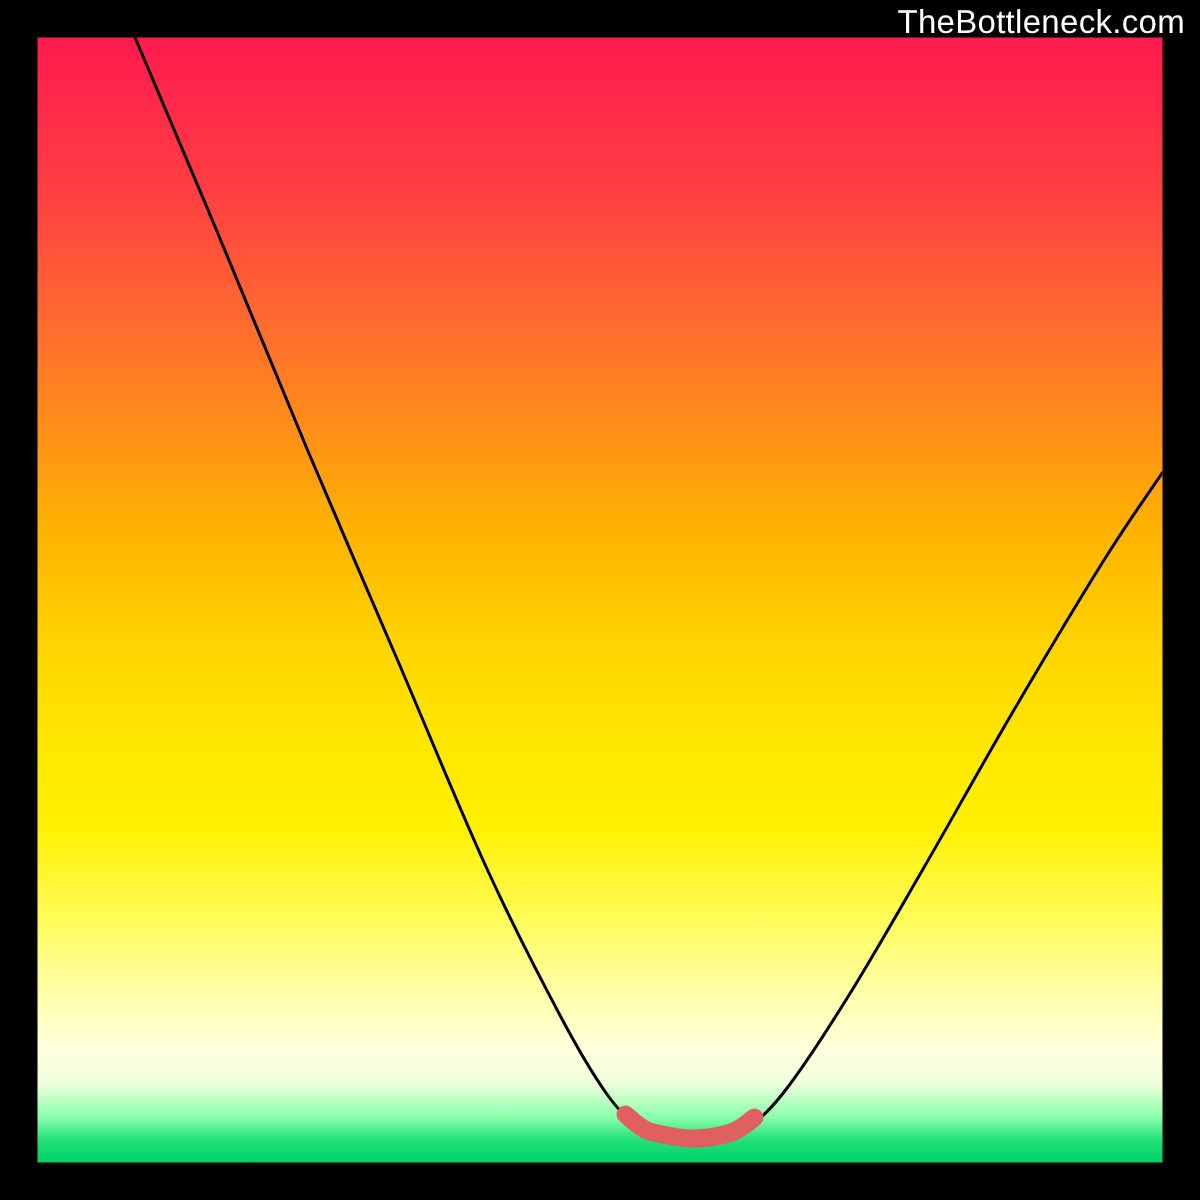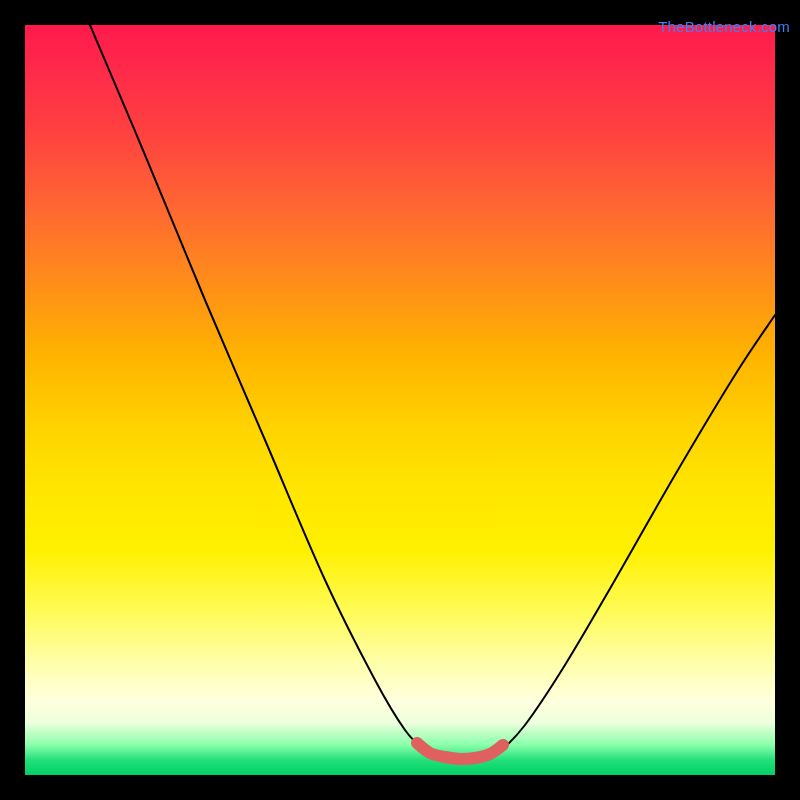--- a/index.html
+++ b/index.html
@@ -44,24 +44,24 @@
   }
   .curve-svg {
     position: absolute;
     left: 0;
     top: 0;
     width: 750px;
     height: 750px;
   }
   .watermark {
     position: absolute;
-    top: 18px;
+    top: 2px;
     right: 10px;
-    color: #3b82f6;
-    font-size: 15px;
+    color: #ffffff;
+    font-size: 22px;
     font-weight: 500;
     letter-spacing: 0.2px;
     user-select: none;
   }
 </style>
 </head>
 <body>
 <div class="frame">
 
   <div class="plot-area">

